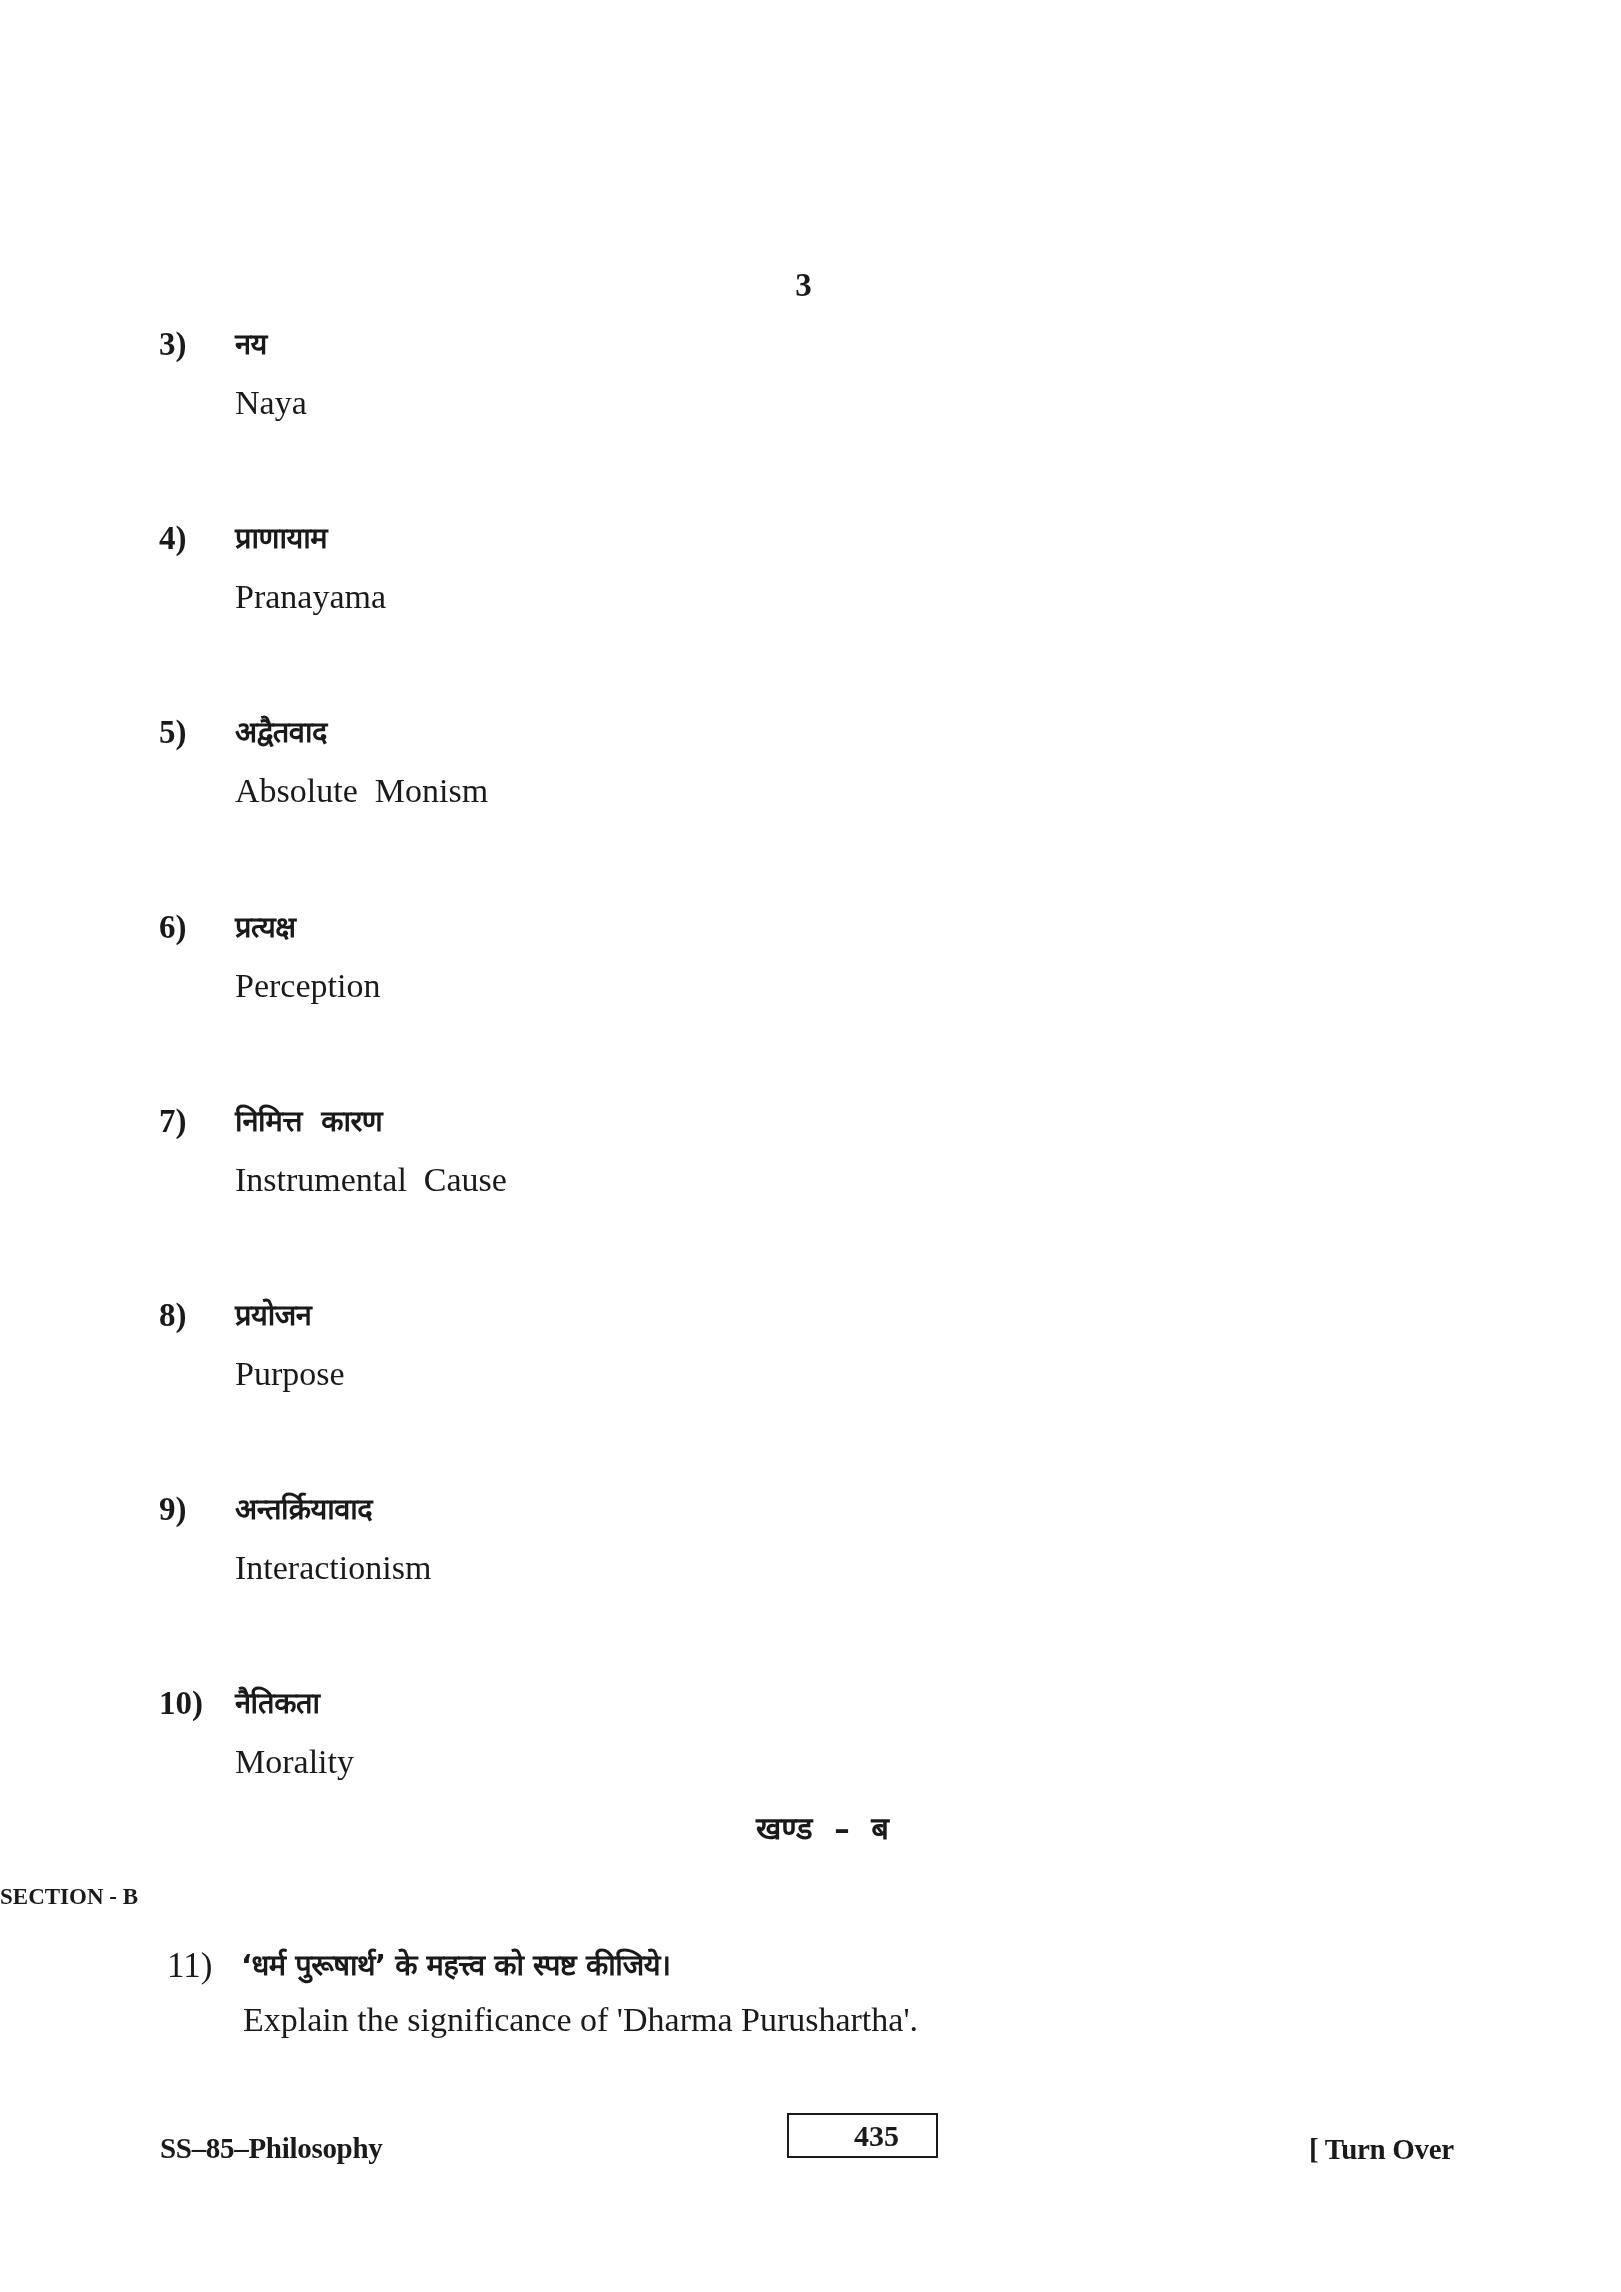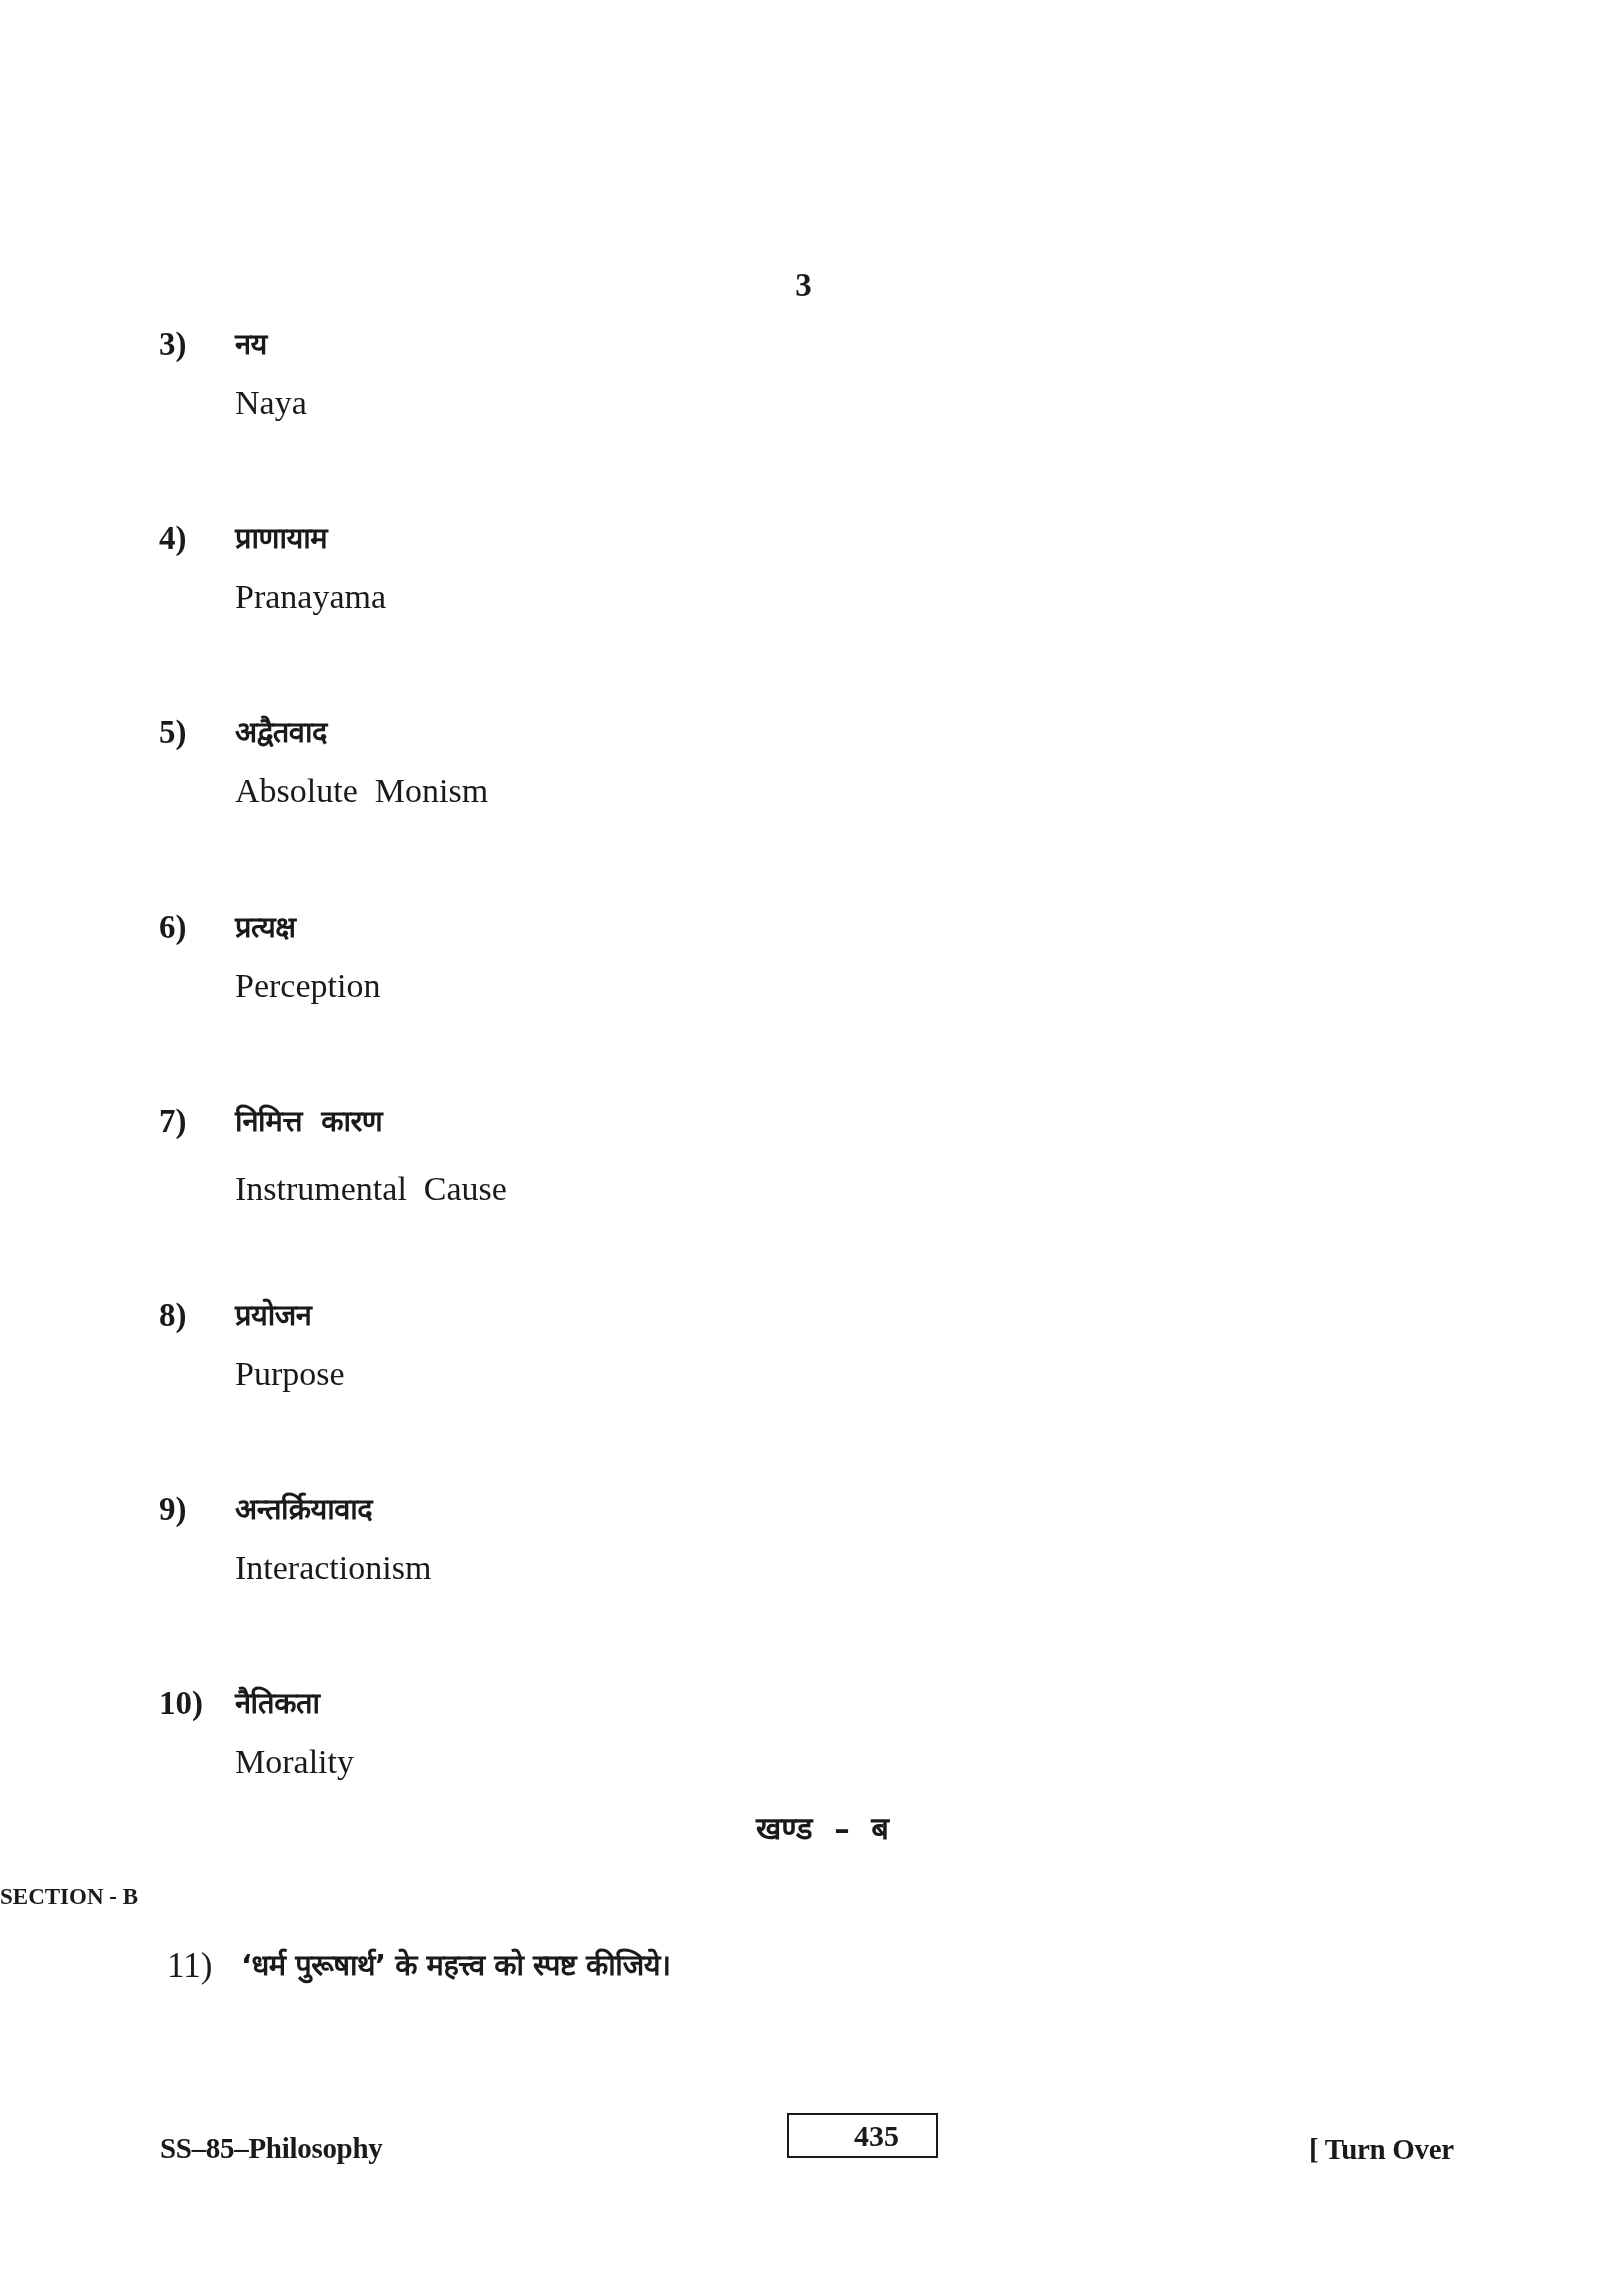--- a/index.html
+++ b/index.html
@@ -45,21 +45,21 @@
 
 <div class="item" style="top:913px;">
   <span class="qnum">6)</span>
   <span class="hindi">प्रत्यक्ष</span>
   <span class="english">Perception</span>
 </div>
 
 <div class="item" style="top:1107px;">
   <span class="qnum">7)</span>
   <span class="hindi" style="white-space:pre;">निमित्त  कारण</span>
-  <span class="english" style="white-space:pre;margin-top:9px;">Instrumental  Cause</span>
+  <span class="english" style="white-space:pre;">Instrumental  Cause</span>
 </div>
 
 <div class="item" style="top:1301px;">
   <span class="qnum">8)</span>
   <span class="hindi">प्रयोजन</span>
   <span class="english">Purpose</span>
 </div>
 
 <div class="item" style="top:1495px;">
   <span class="qnum">9)</span>
@@ -72,18 +72,19 @@
   <span class="hindi">नैतिकता</span>
   <span class="english">Morality</span>
 </div>
 
 <div class="abs sec-hi" style="white-space:pre;padding-left:12px;">खण्ड  –  ब</div>
 <div class="abs sec-en">SECTION - B</div>
 
 <div class="q11">
   <span class="qnum">11)</span>
   <span class="hindi">‘धर्म पुरूषार्थ’ के महत्त्व को स्पष्ट कीजिये।</span>
+  <span class="english">Explain the significance of 'Dharma Purushartha'.</span>
 </div>
 
 <div class="abs footer-left">SS–85–Philosophy</div>
 <div class="footer-box">435</div>
 <div class="abs footer-right">[ Turn Over</div>
 
 
 </body></html>

